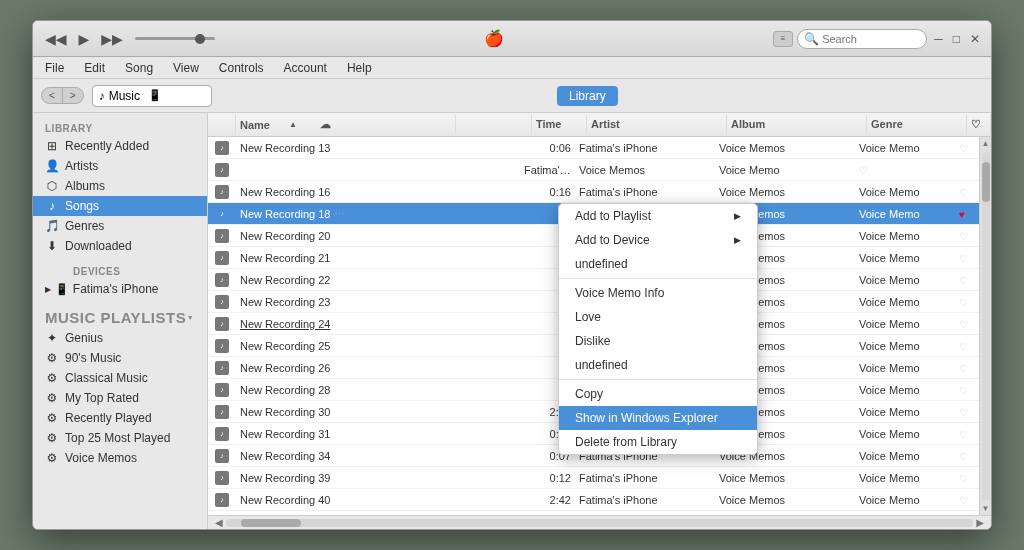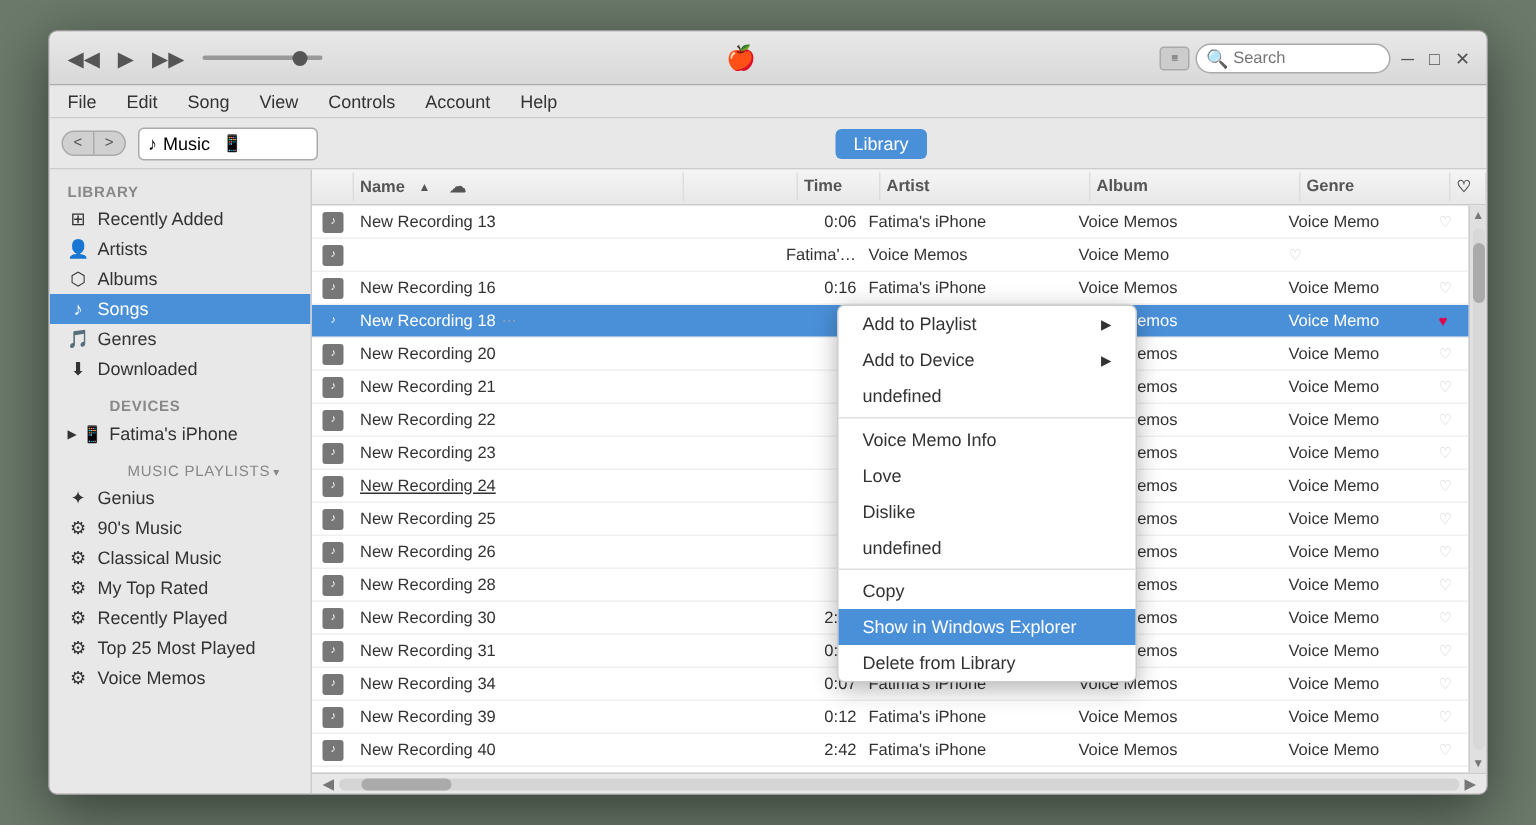--- a/index.html
+++ b/index.html
@@ -231,26 +231,25 @@
       color: #333;
     }
     .sidebar-device .arrow { font-size: 8px; }
     .playlists-header {
       display: flex;
       align-items: center;
       padding: 4px 12px 2px;
       gap: 2px;
     }
     .playlists-header-text {
-      font-size: 10px;
-      font-weight: 400;
+      font-size: 15px;
+      font-weight: 700;
       color: #888;
       text-transform: uppercase;
       letter-spacing: 0.5px;
-      margin-left: 40px;
     }
     .playlists-arrow { font-size: 8px; color: #888; }
     
     .content-area {
       flex: 1;
       display: flex;
       flex-direction: column;
       overflow: hidden;
       background: white;
       position: relative;
@@ -268,21 +267,21 @@
       color: #555;
       font-weight: 600;
       padding: 3px 4px;
       border-right: 1px solid #ddd;
       overflow: hidden;
       white-space: nowrap;
     }
     .col-header.name-col {
       display: flex;
       align-items: center;
-      gap: 9px;
+      gap: 19px;
     }
     .sort-arrow { font-size: 8px; }
     .table-row {
       display: grid;
       grid-template-columns: 28px 220px 1fr 55px 140px 140px 100px 24px;
       border-bottom: 1px solid #f0f0f0;
       align-items: center;
       height: 22px;
     }
     .table-row.selected {

